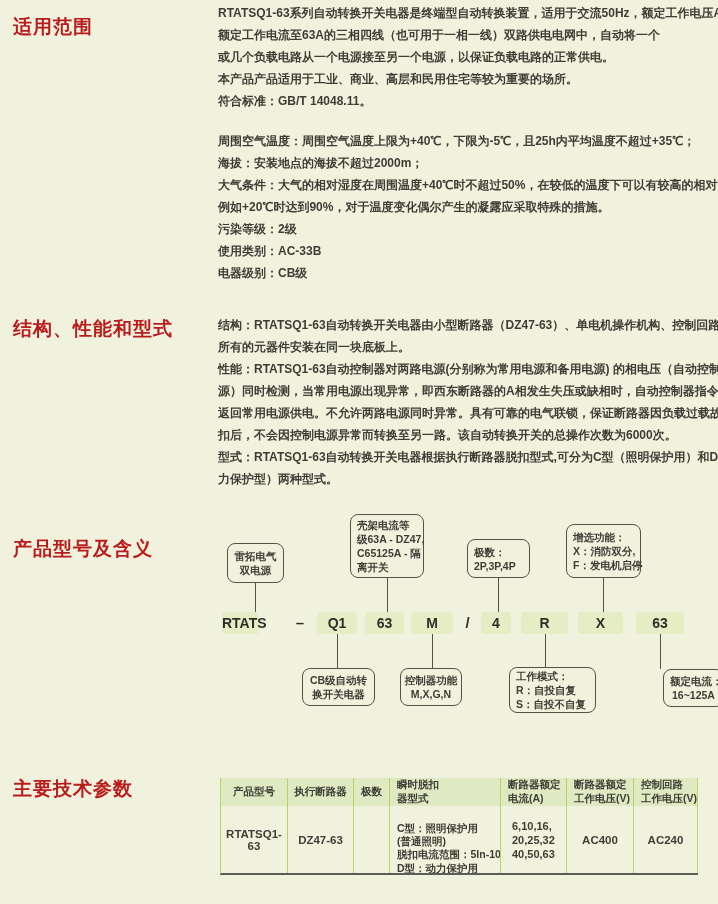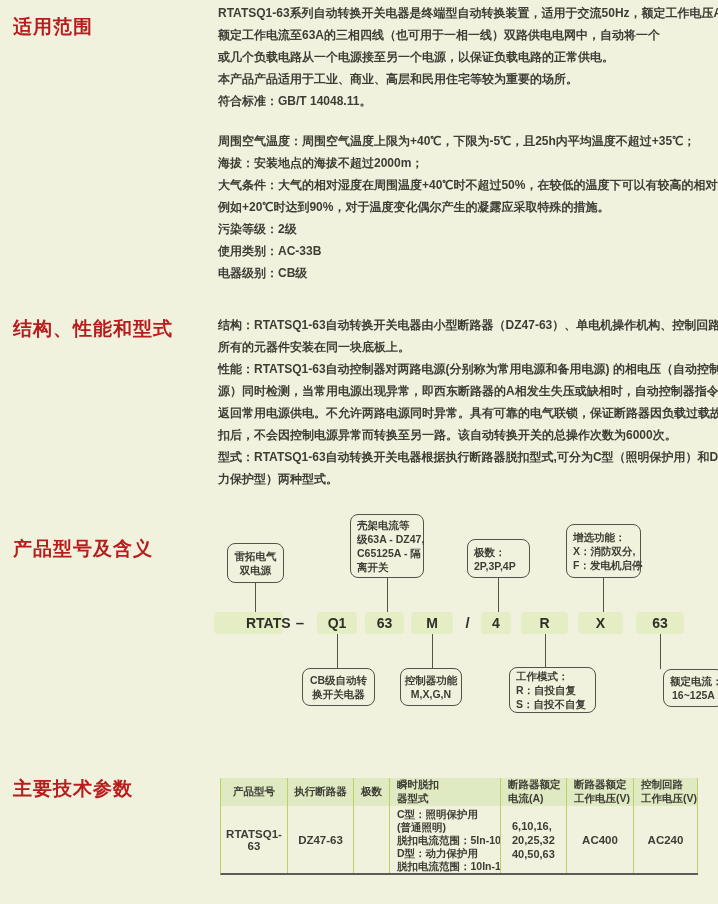--- a/index.html
+++ b/index.html
@@ -38,21 +38,21 @@
   .c-poles{width:36px;}
   .c-trip{width:111px;}
   .c-current{width:66px;}
   .c-voltage{width:67px;}
   .c-control{width:64px;}
   .td-big{font-size:11.5px;}
   .poles-cell{padding:0;justify-content:flex-start;}
   .pole-sub{height:26px;display:flex;align-items:center;justify-content:center;width:100%;box-sizing:border-box;margin-left:44px;}
   .pole-sub.first{border-bottom:1px solid #96958a;}
   .pole-sub.second{height:33px;}
-  .trip-cell{justify-content:center;padding-top:2px;line-height:13.2px;font-size:10.5px;}
+  .trip-cell{justify-content:flex-start;padding-top:16px;line-height:13.2px;font-size:10.5px;}
   .current-cell{line-height:14px;font-size:11px;padding-left:11px;}
 </style>
 </head>
 <body>
 
 <div class="page">
 
   <div class="sec-h" style="top:14px;">适用范围</div>
   <div class="sec-h" style="top:316px;">结构、性能和型式</div>
   <div class="sec-h" style="top:776px;">主要技术参数</div>
@@ -103,21 +103,21 @@
       <div>增选功能：</div>
       <div>X：消防双分,</div>
       <div>F：发电机启停</div>
     </div>
 
   <div class="vline" style="left:255px;top:582px;height:31px;"></div>
   <div class="vline" style="left:387px;top:577px;height:36px;"></div>
   <div class="vline" style="left:498px;top:577px;height:36px;"></div>
   <div class="vline" style="left:603px;top:577px;height:36px;"></div>
 
-  <div class="seg" style="left:214px;width:37px;padding-left:32px;">RTATS</div>
+  <div class="seg" style="left:222px;width:37px;">RTATS</div>
   <div class="seg plain" style="left:291px;width:18px;">–</div>
   <div class="seg" style="left:317px;width:40px;">Q1</div>
   <div class="seg" style="left:365px;width:39px;">63</div>
   <div class="seg" style="left:411px;width:42px;">M</div>
   <div class="seg plain" style="left:458px;width:19px;">/</div>
   <div class="seg" style="left:481px;width:30px;">4</div>
   <div class="seg" style="left:521px;width:47px;">R</div>
   <div class="seg" style="left:578px;width:45px;">X</div>
   <div class="seg" style="left:636px;width:48px;">63</div>
 

